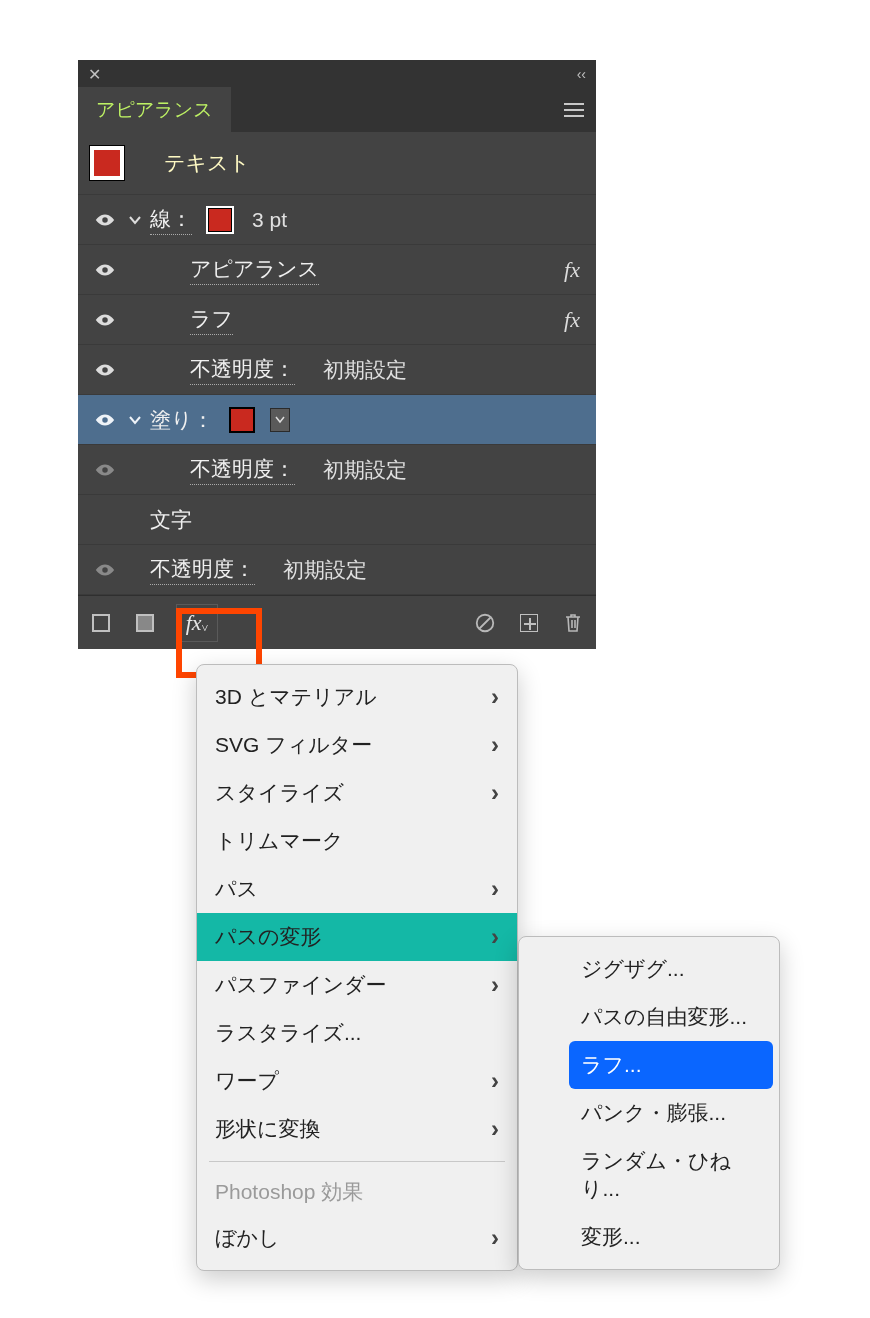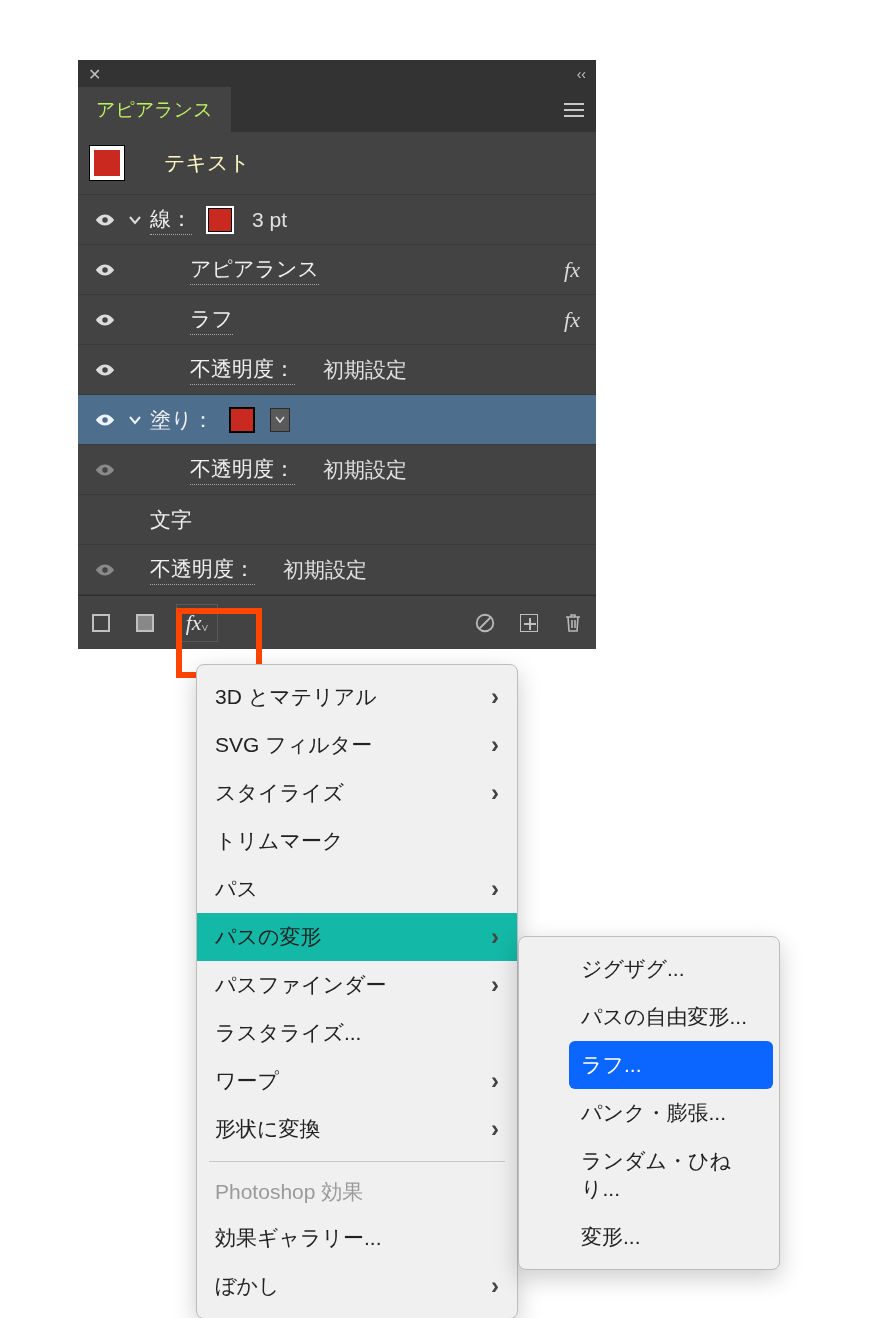--- a/index.html
+++ b/index.html
@@ -349,23 +349,20 @@
       </div>
       <div class="menu-item">
         <span>形状に変換</span>
         <span class="arrow" style="font-size: 24px; font-weight: bold;">›</span>
       </div>
     </div>
   <div class="menu-sep"></div>
   <div class="menu-header">Photoshop 効果</div>
   <div id="menu1-items2">
       <div class="menu-item">
-        <span>効果ギャラリー...</span>
-      </div>
-      <div class="menu-item">
         <span>ぼかし</span>
         <span class="arrow" style="font-size: 24px; font-weight: bold;">›</span>
       </div>
     </div>
 </div>
 
 <div class="menu menu2">
   <div id="menu2-items">
       <div class="menu-item">
         <span>ジグザグ...</span>

